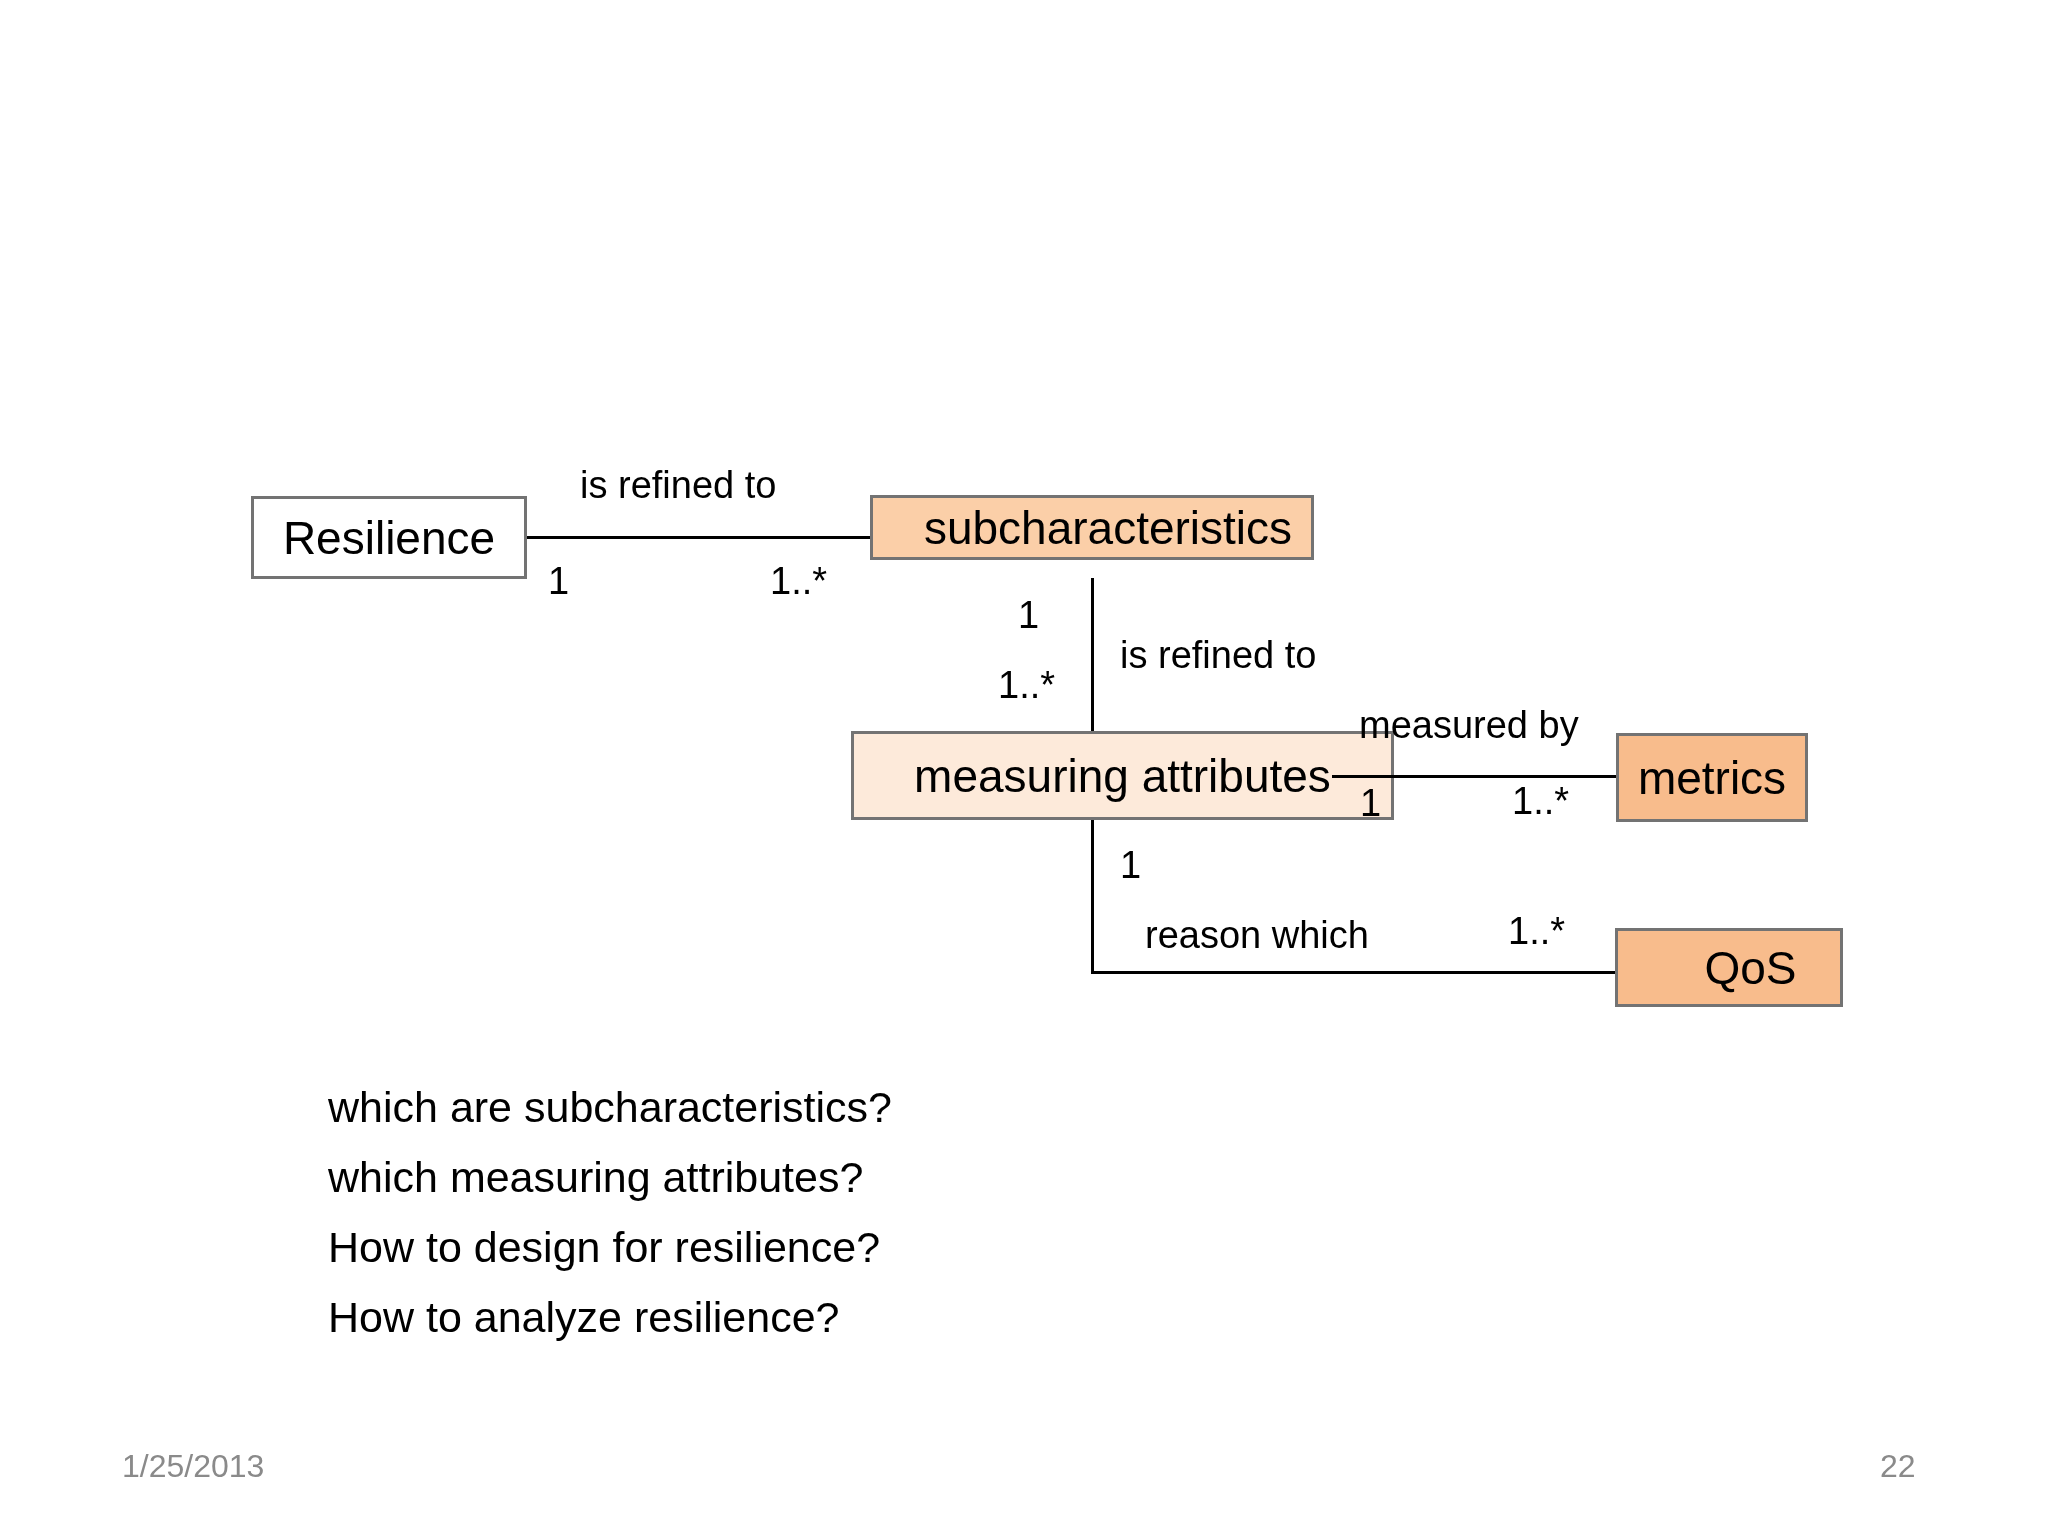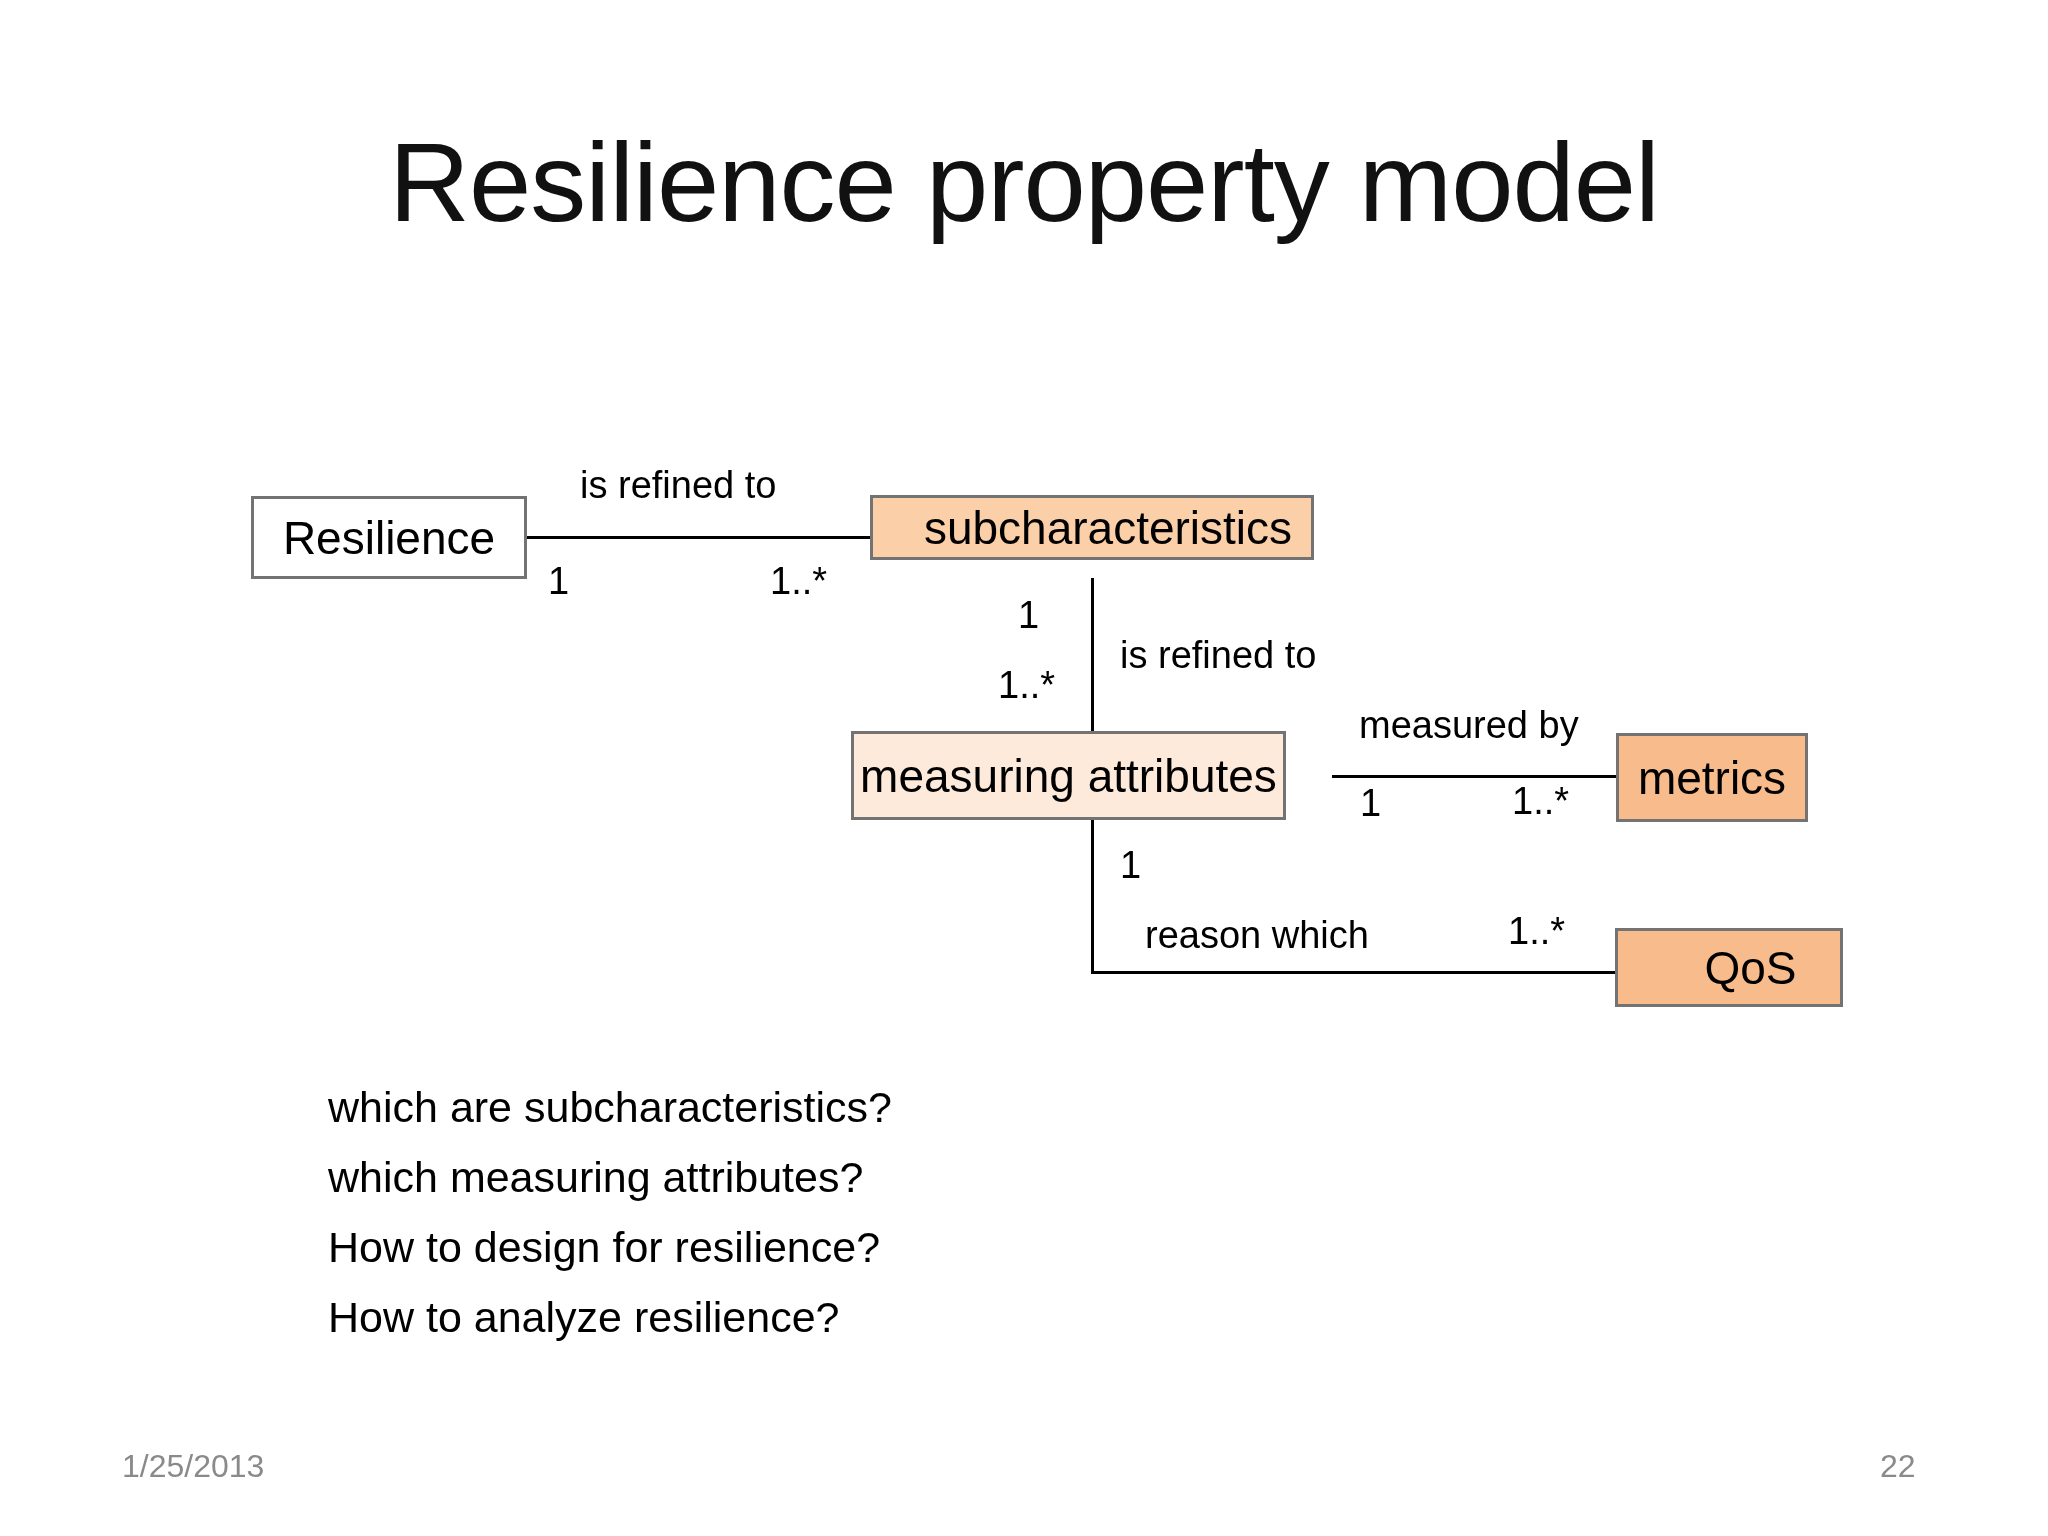--- a/index.html
+++ b/index.html
@@ -32,21 +32,21 @@
     display: flex;
     align-items: center;
     justify-content: center;
     font-size: 46px;
     color: #000000;
     box-sizing: border-box;
     white-space: nowrap;
   }
   .node-resilience          { left: 251px;  top: 496px; width: 276px; height: 83px; }
   .node-subcharacteristics  { left: 870px;  top: 495px; width: 444px; height: 65px; padding-left: 32px; }
-  .node-measuring           { left: 851px;  top: 731px; width: 435px; height: 89px; }
+  .node-measuring           { left: 851px;  top: 731px; width: 543px; height: 89px; }
   .node-metrics             { left: 1616px; top: 733px; width: 192px; height: 89px; }
   .node-qos                 { left: 1615px; top: 928px; width: 228px; height: 79px; padding-left: 43px; }
   .edge-line {
     position: absolute;
     background: #000000;
   }
   .edge-label, .mult {
     position: absolute;
     color: #000000;
     font-size: 38px;
@@ -82,21 +82,20 @@
     top: 1448px;
     font-size: 32px;
     color: #8a8a8a;
   }
 </style>
 </head>
 <body>
 
 <div class="slide">
 
-  <div class="title">Resilience property model</div>
 
   <div class="node node-resilience" style="background-color: rgb(255, 255, 255);">
     <span>Resilience</span>
   </div>
 
   <div class="node node-subcharacteristics" style="background-color: rgb(251, 207, 168);">
     <span>subcharacteristics</span>
   </div>
 
   <div class="node node-measuring" style="background-color: rgb(253, 234, 218);">

